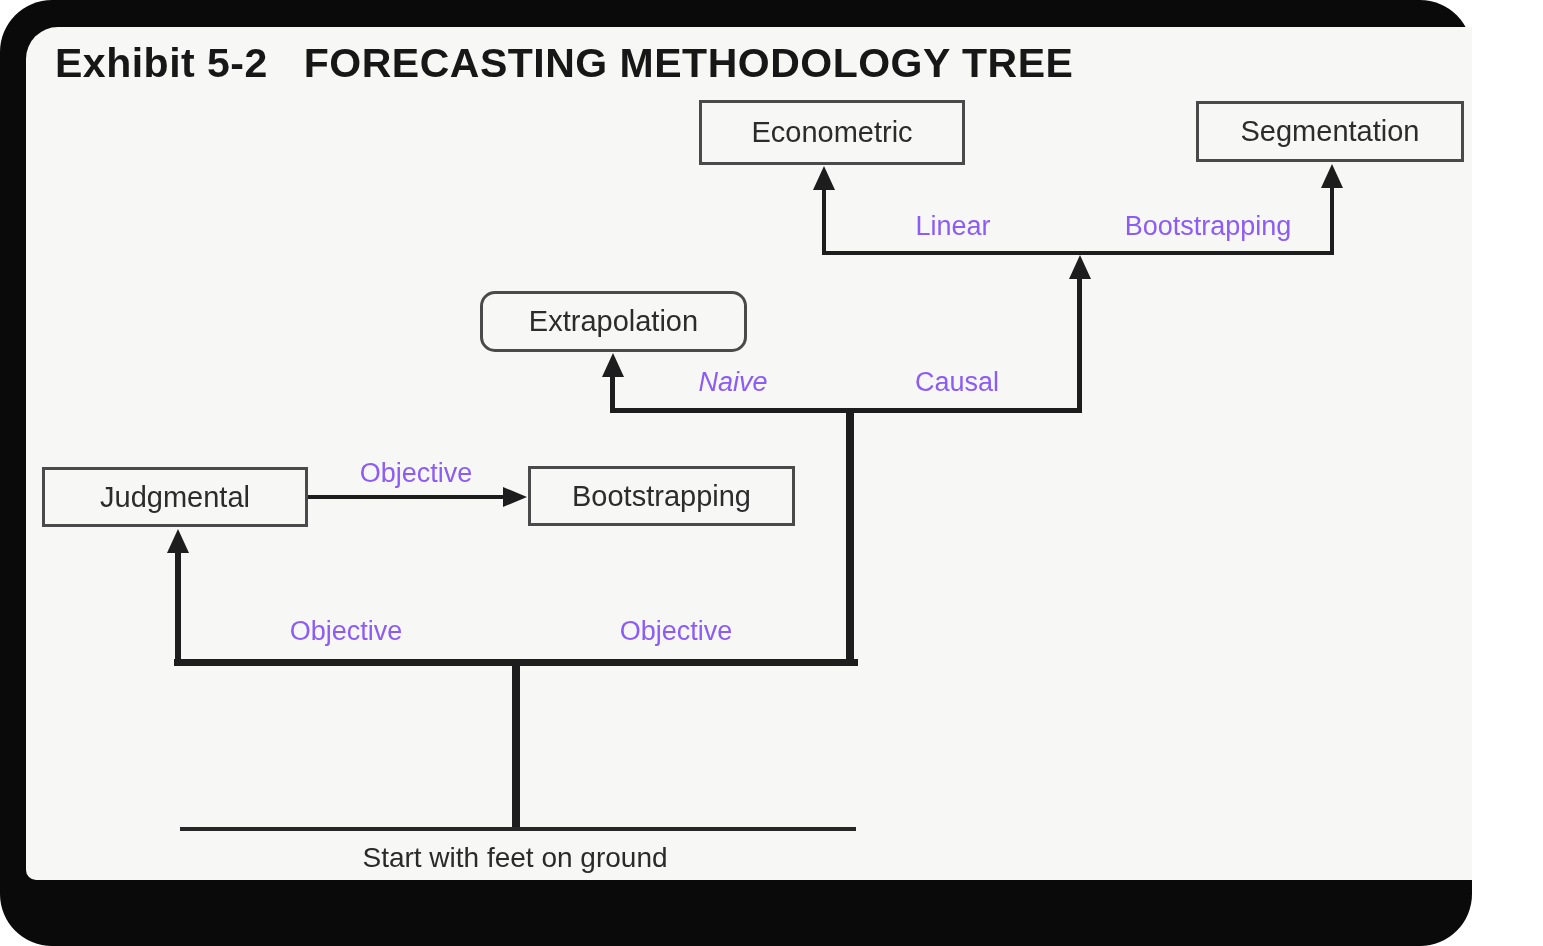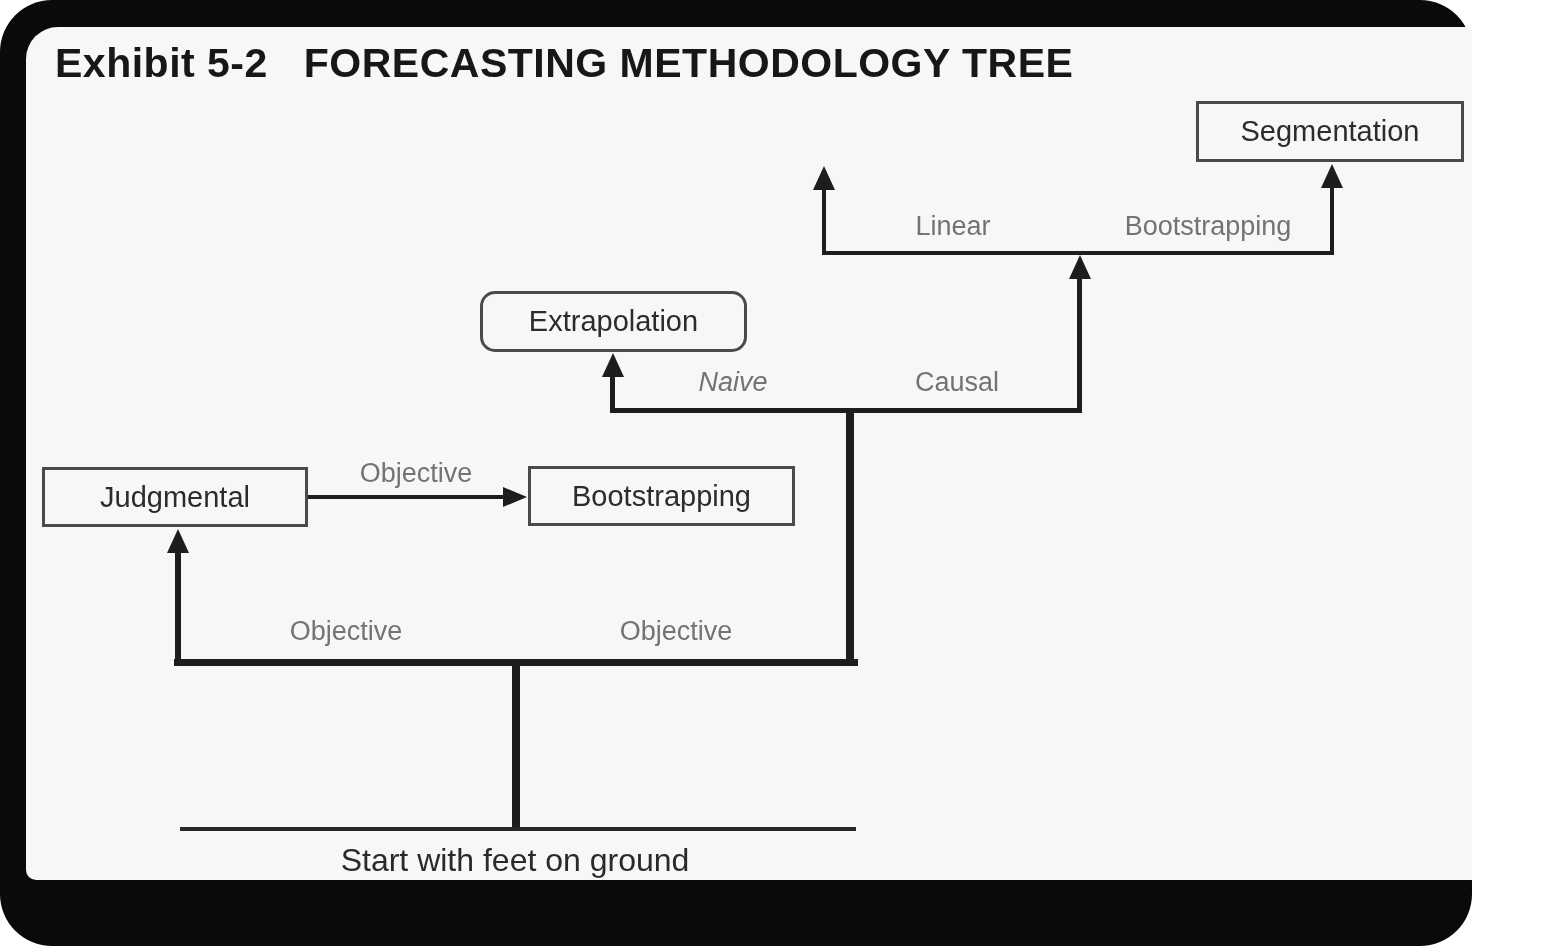--- a/index.html
+++ b/index.html
@@ -41,55 +41,56 @@
     position:absolute;
     border:3px solid var(--box-border);
     background:var(--paper);
     display:flex; align-items:center; justify-content:center;
     font-size:29px; color:var(--text);
     white-space:nowrap;
   }
   .line{ position:absolute; background:var(--ink); }
   .lbl{
     position:absolute; transform:translateX(-50%);
-    font-size:27px; color:#737373; white-space:nowrap;
+    font-size:27px; color:#8b5cf6; white-space:nowrap;
     line-height:1;
     text-align:right;
   }
   .ah-up{
     position:absolute; width:0; height:0;
     border-left:11px solid transparent;
     border-right:11px solid transparent;
     border-bottom:24px solid var(--ink);
   }
   .ah-right{
     position:absolute; width:0; height:0;
     border-top:10px solid transparent;
     border-bottom:10px solid transparent;
     border-left:24px solid var(--ink);
   }
   .ground-lbl{
     position:absolute; transform:translateX(-50%);
-    font-size:32px; color:#2a2a2a; white-space:nowrap;
+    font-size:28px; color:#2a2a2a; white-space:nowrap;
   }
 </style>
 </head>
 <body>
 
 <div class="canvas">
   <div class="frame"></div>
   <div class="page"></div>
 
   <div class="layer">
 
     <div class="title">
       <span>Exhibit 5-2</span>
       <span>FORECASTING METHODOLOGY TREE</span>
     </div>
 
+    <div class="node" style="left:699px; top:100px; width:266px; height:65px;">Econometric</div>
     <div class="node" style="left:1196px; top:101px; width:268px; height:61px;">Segmentation</div>
     <div class="node" style="left:480px; top:291px; width:267px; height:61px;border-radius:15px;">Extrapolation</div>
     <div class="node" style="left:528px; top:466px; width:267px; height:60px;">Bootstrapping</div>
     <div class="node" style="left:42px; top:467px; width:266px; height:60px;">Judgmental</div>
 
     <div class="line" style="left:822px; top:251px; width:512px; height:4px;"></div>
     <div class="line" style="left:822px; top:186px; width:4px; height:68px;"></div>
     <div class="ah-up" style="left:813px; top:166px;"></div>
     <div class="line" style="left:1330px; top:184px; width:4px; height:70px;"></div>
     <div class="ah-up" style="left:1321px; top:164px;"></div>

